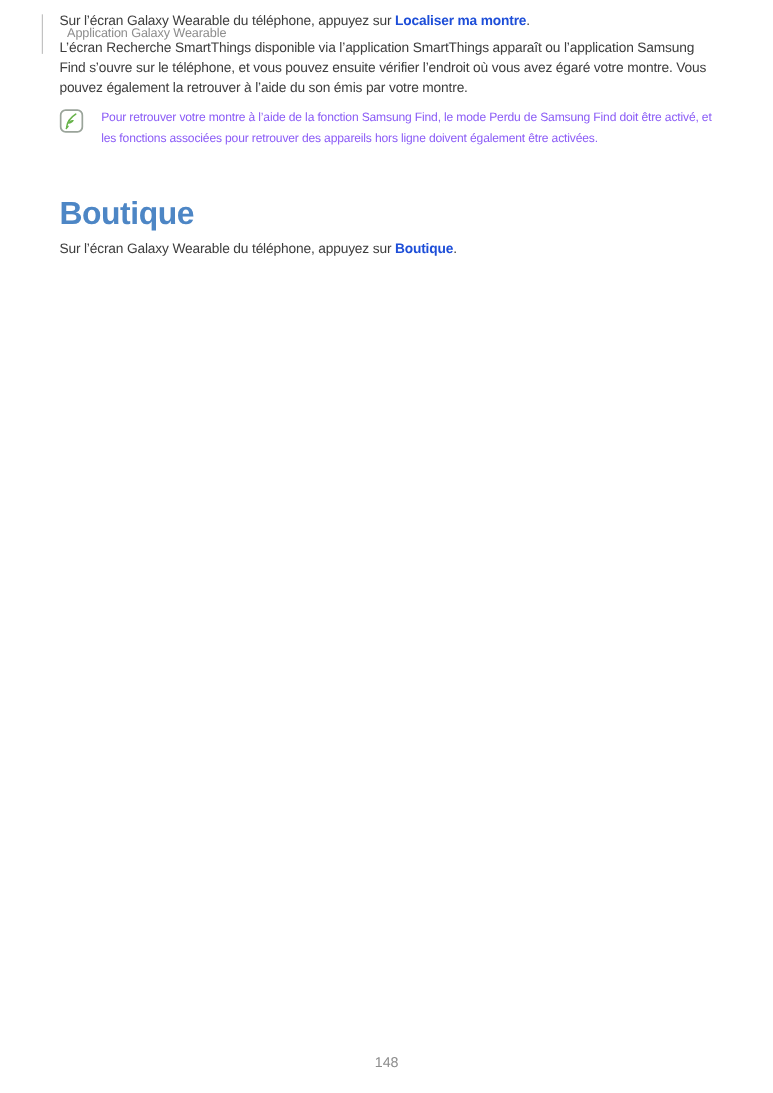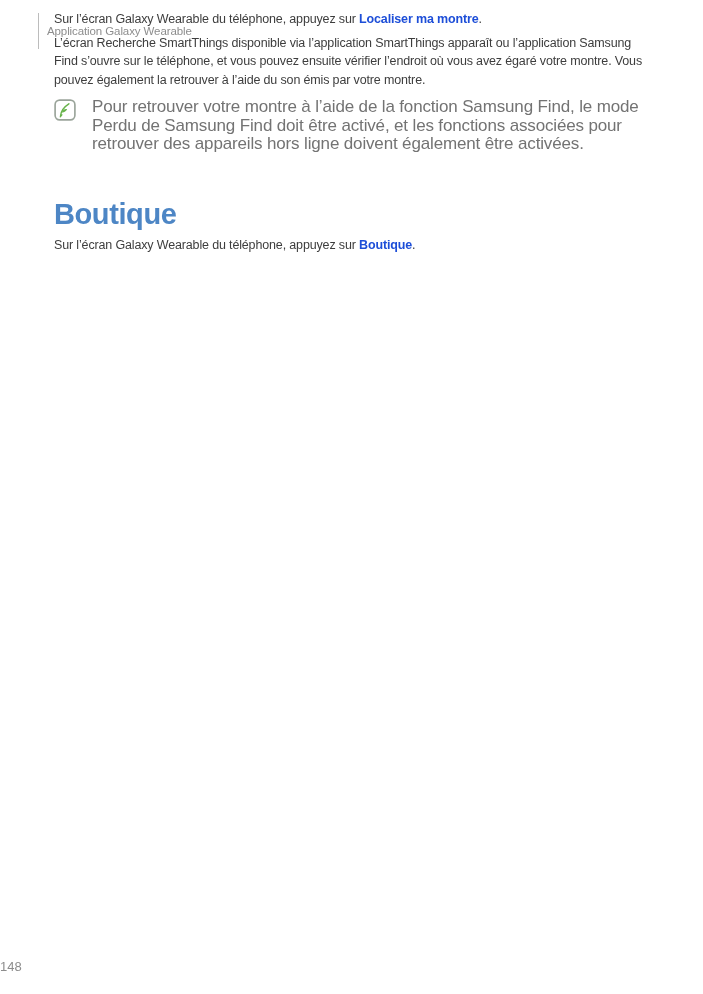--- a/index.html
+++ b/index.html
@@ -10,21 +10,21 @@
     font-family:"Liberation Sans", sans-serif;
     color:#3d3d3d;
     overflow:hidden;
   }
   .page-header {
     position:absolute;
     top:13px; left:38px;
     height:36px;
     display:flex; align-items:center;
     border-left:1px solid #bcbcbc;
-    padding-left:8px;
+    padding-left:22px;
   }
   .page-header .chapter {
     font-size:11.5px;
     color:#8d8d8d;
     letter-spacing:-0.1px;
   }
   .content {
     position:absolute;
     top:0; left:54px;
     width:594px;
@@ -52,38 +52,39 @@
     align-items:flex-start;
   }
   .note .icon-wrap {
     flex:0 0 auto;
     width:22px; height:22px;
     margin-top:1px;
   }
   .note .note-text {
     margin-left:16px;
     width:556px;
-    font-size:17px;
+    font-size:11px;
     line-height:18.5px;
-    color:#737373;
+    color:#8b5cf6;
     letter-spacing:-0.15px;
   }
   .chapter-title {
     margin-top:43px;
     font-size:29px;
     line-height:34px;
     font-weight:bold;
     color:#4d86c5;
     letter-spacing:-0.4px;
   }
   .p-after-title { margin-top:11px; }
   .page-footer {
     position:absolute;
     top:957px; left:0;
     width:703px;
+    text-align:center;
   }
   .page-footer .page-number {
     font-size:13px;
     color:#8d8d8d;
   }
 </style>
 </head>
 <body>
 
 <header class="page-header">

